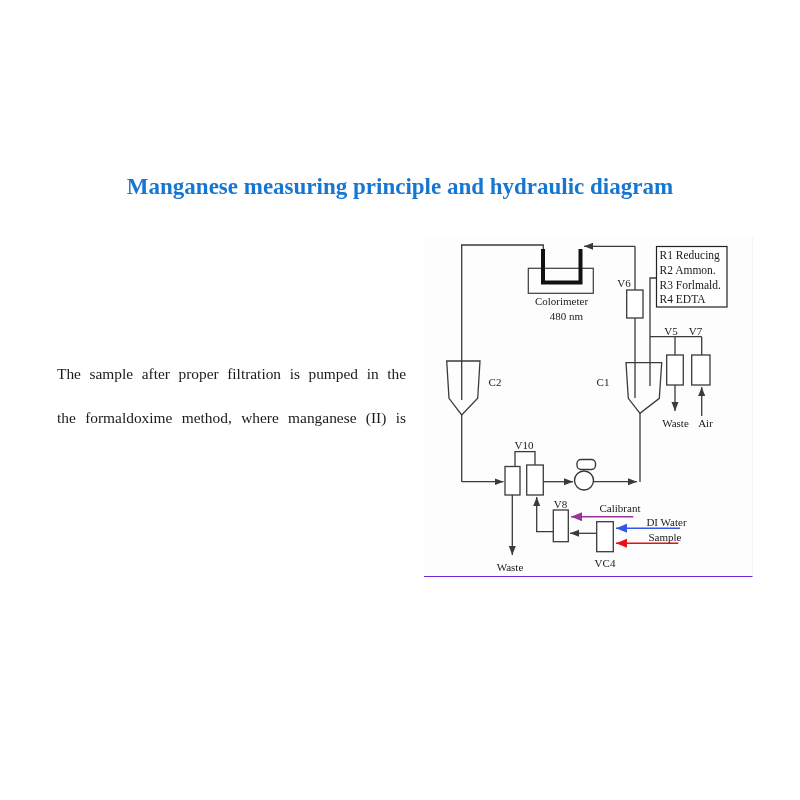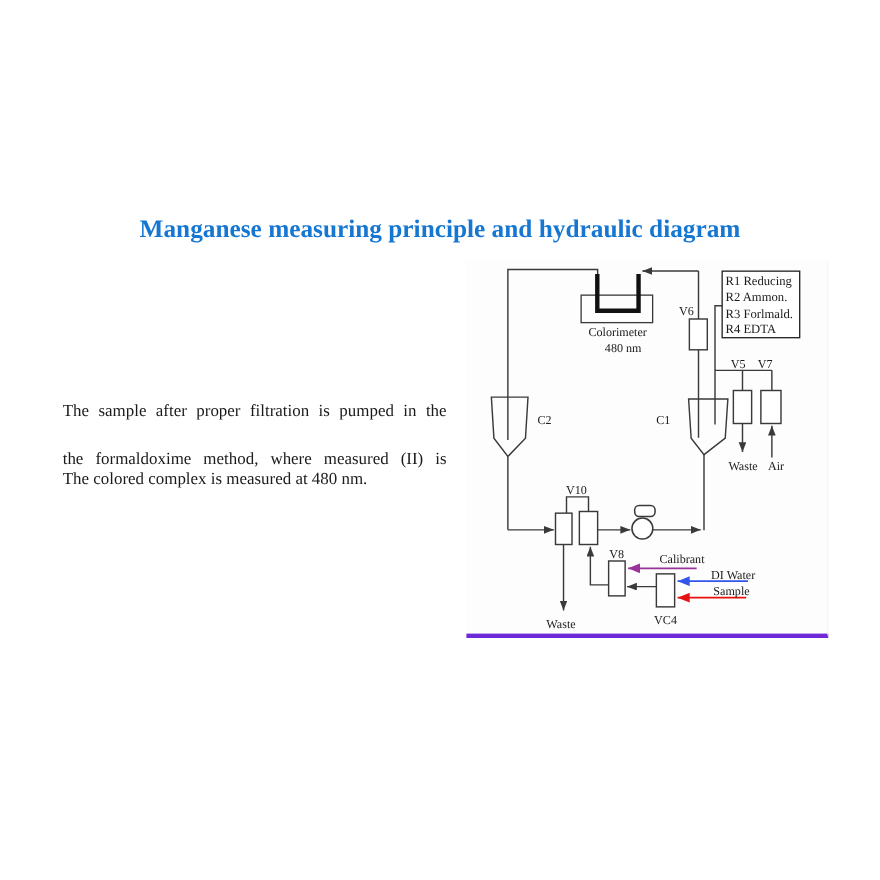--- a/index.html
+++ b/index.html
@@ -1,46 +1,45 @@
 <!DOCTYPE html>
 <html><head>
 <meta charset="utf-8">
 <style>
   html,body{margin:0;padding:0;}
   body{
     width:800px;height:800px;background:#ffffff;position:relative;overflow:hidden;
     font-family:"Liberation Serif", serif;color:#1a1a1a;
   }
   .page-title{
-    position:absolute;top:194px;left:0;width:800px;text-align:center;
+    position:absolute;top:173px;left:0;width:800px;text-align:center;
     font-size:23px;font-weight:bold;line-height:28px;font-family:Liberation Serif, serif;
   }
   .body-text{
     position:absolute;left:57px;top:340px;width:349px;
     font-size:15.4px;line-height:18.6px;
   }
   .jline{text-align:justify;text-align-last:justify;margin-top:25px;}
   .nline{text-align:left;}
   .diagram{
     position:absolute;left:424px;top:237px;width:328px;height:339px;
-    background:#fdfdfe;border-bottom:4px solid #6d28d9;border-right:1px solid #f4f4f8;
+    background:#fdfdfe;border-bottom:1px solid #6d28d9;border-right:1px solid #f4f4f8;
   }
   svg text{font-family:"Liberation Serif", serif;fill:#1a1a1a;}
   .lbl{font-size:11px;}
   .leg{font-size:11.5px;}
 </style>
 </head>
 <body>
 
 <div class="page-title" style="color: rgb(22, 119, 210);">Manganese measuring principle and hydraulic diagram</div>
 
 <div class="body-text">
   <div class="jline">The sample after proper filtration is pumped in the</div>
-  <div class="jline">the formaldoxime method, where measured (II) is</div>
-  <div class="nline">The colored complex is measured at 480 nm.</div>
+  <div class="jline">the formaldoxime method, where manganese (II) is</div>
 </div>
 
 <div class="diagram">
 <svg width="328" height="339" viewBox="0 0 328 339">
   <defs>
     <marker id="ah-k" markerUnits="userSpaceOnUse" markerWidth="10" markerHeight="8" refX="9" refY="3.5" orient="auto">
       <path d="M0,0 L9,3.5 L0,7 Z" fill="#3a3a3a"></path>
     </marker>
     <marker id="ah-p" markerUnits="userSpaceOnUse" markerWidth="12" markerHeight="10" refX="11" refY="4.5" orient="auto">
       <path d="M0,0 L11,4.5 L0,9 Z" fill="#993399"></path>

